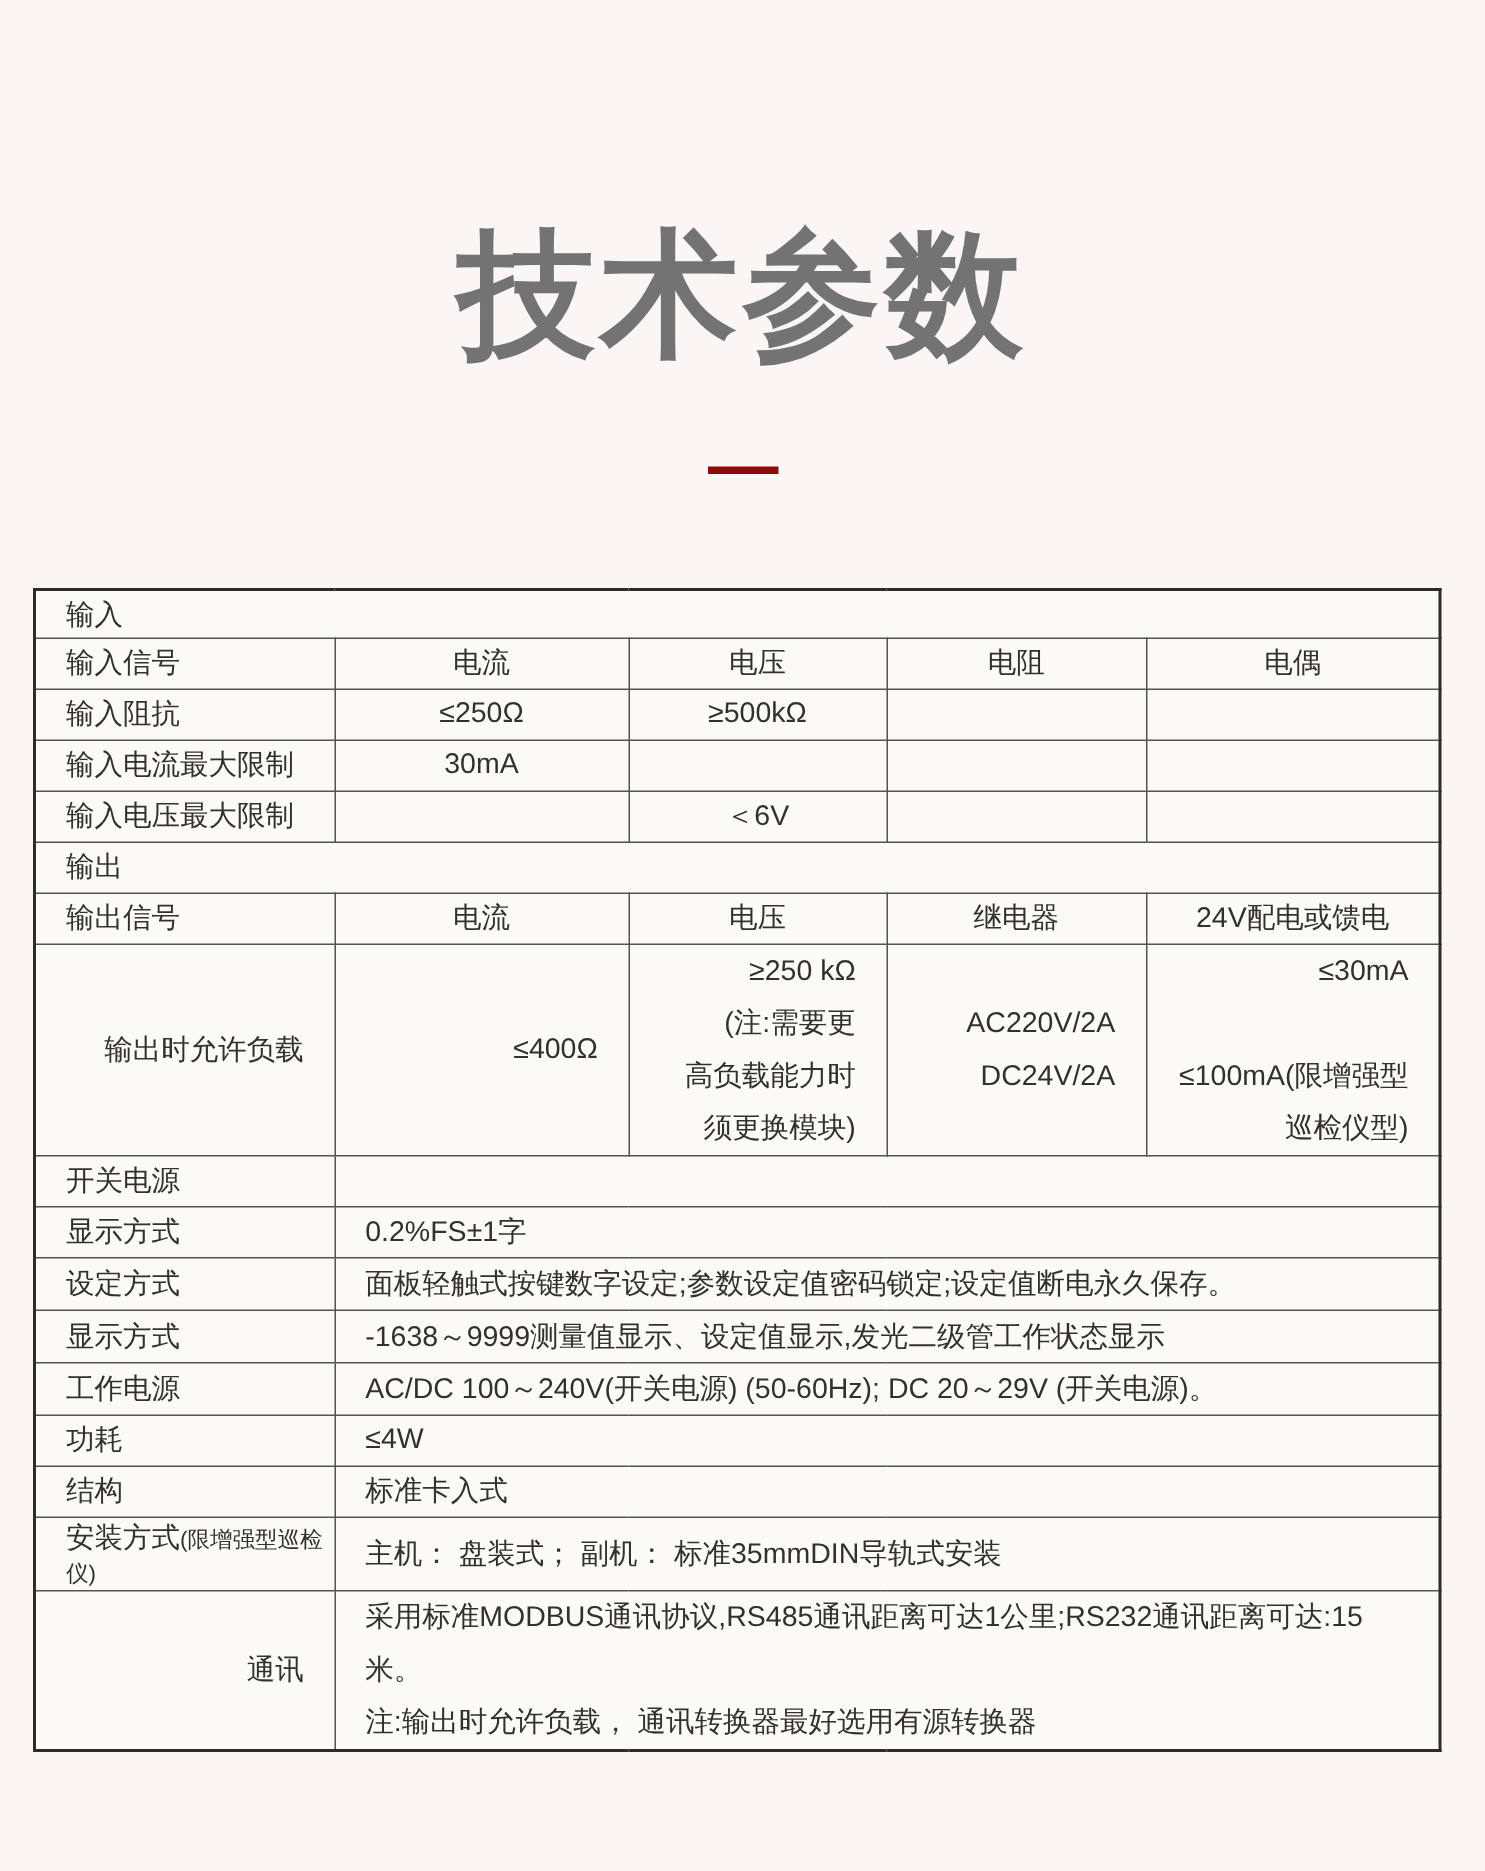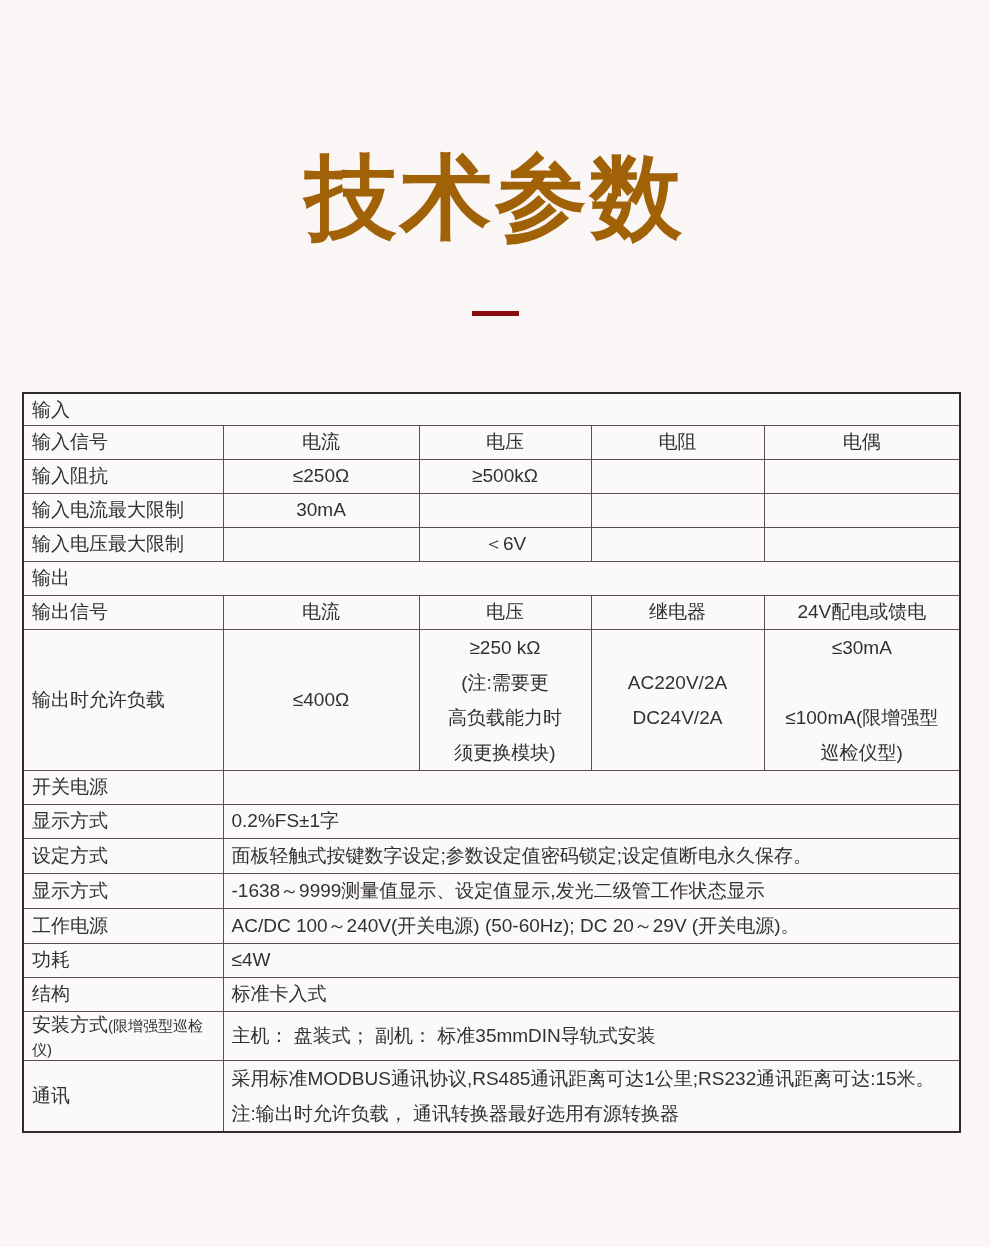--- a/index.html
+++ b/index.html
@@ -10,45 +10,45 @@
     font-family: "Liberation Sans", "DejaVu Sans", sans-serif;
     color: #333030;
   }
   .page { width: 990px; height: 1247px; overflow: hidden; position: relative; }
   .title {
     margin: 148px 0 0 0;
     text-align: center;
     font-size: 92px;
     line-height: 1.08;
     font-weight: 900;
-    color: #a16207;
+    color: #737373;
     letter-spacing: 3px;
   }
   .title-divider {
     width: 47px; height: 5px;
     background: #8a0b0b;
     margin: 64px auto 0 auto;
   }
   table.spec {
     border-collapse: collapse;
     table-layout: fixed;
     width: 937px;
     margin: 76px 0 0 22px;
     background: #fcfaf9;
     border: 2px solid #2e2b2b;
   }
   table.spec td {
     border: 1px solid #565050;
     font-size: 19px;
-    padding: 0 8px;
+    padding: 0 20px;
     vertical-align: middle;
     overflow: hidden;
   }
   td.c { text-align: center; padding: 0 2px; }
-  td.top { vertical-align: top; padding-top: 5px; }
+  td.top { vertical-align: top; padding-top: 5px; text-align: right; }
   .pre { white-space: pre-line; line-height: 35px; }
   tr.h32 { height: 32px; }
   tr.h34 { height: 34px; }
   tr.h35 { height: 35px; }
   tr.tall { height: 136px; }
   tr.comm { height: 71px; }
   .note-small { font-size: 15px; }
 </style>
 </head>
 <body>

